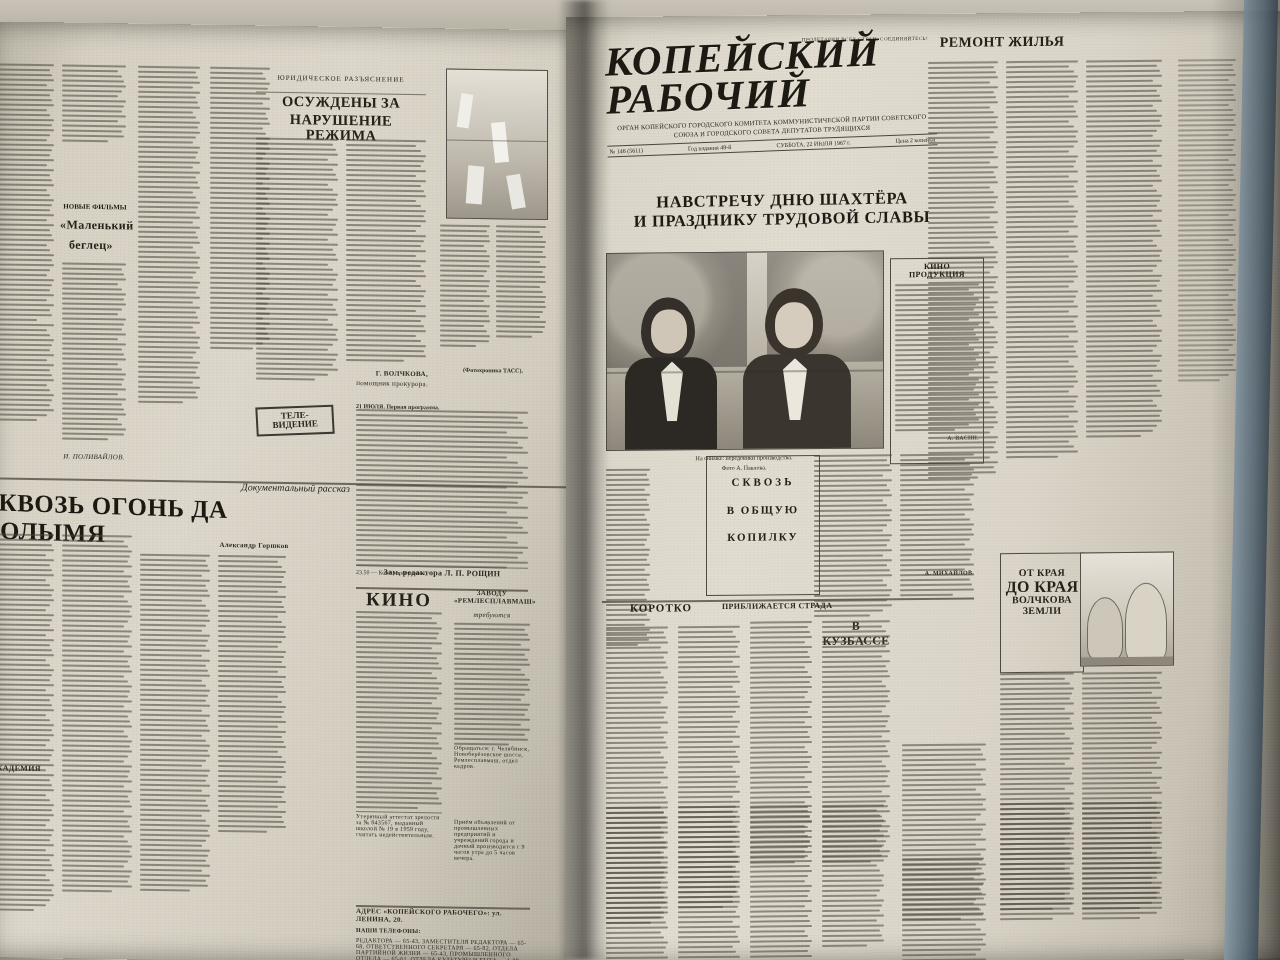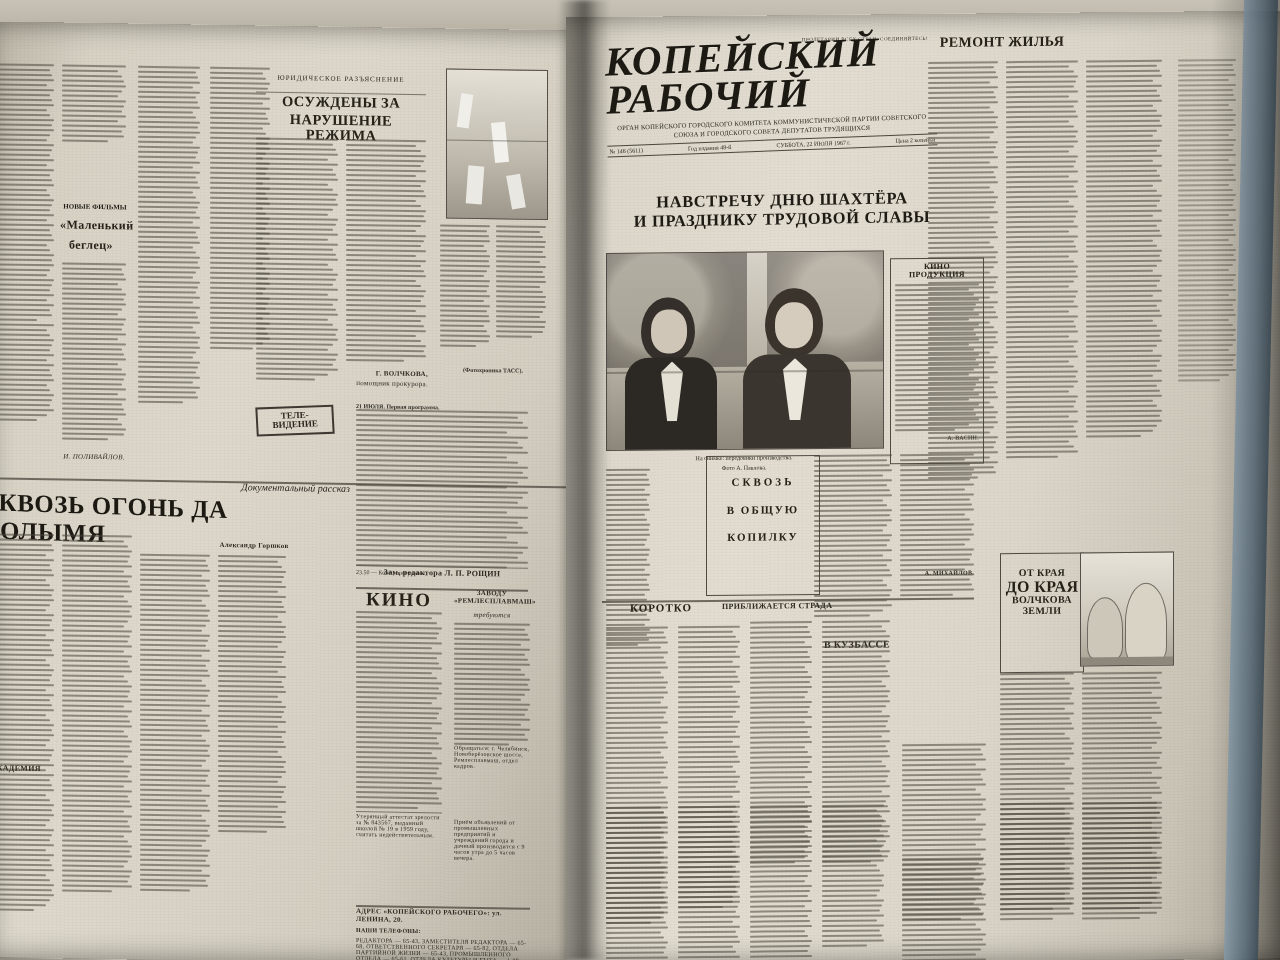--- a/index.html
+++ b/index.html
@@ -1544,21 +1544,21 @@
         <div class="ln s2"></div>
         <div class="ln s3"></div>
         <div class="ln s1"></div>
       <div class="ln s4"></div>
         <div class="ln s2"></div>
         <div class="ln s1"></div>
         <div class="ln s3"></div>
       <div class="ln s5"></div>
     </div>
 
-    <div class="sm" style="position:absolute;left:256px;top:624px;width:68px;font-weight:700;font-size:10px;text-align:right;">В КУЗБАССЕ</div>
+    <div class="sm" style="position:absolute;left:256px;top:604px;width:68px;font-weight:700;font-size:12px;text-align:center;">В КУЗБАССЕ</div>
     <div class="col lines" style="left:256px;top:606px;width:68px;">
       <div class="ln s1"></div>
         <div class="ln s3"></div>
         <div class="ln s2"></div>
         <div class="ln s1"></div>
       <div class="ln s4"></div>
         <div class="ln s2"></div>
         <div class="ln s1"></div>
         <div class="ln s3"></div>
       <div class="ln s1"></div>

